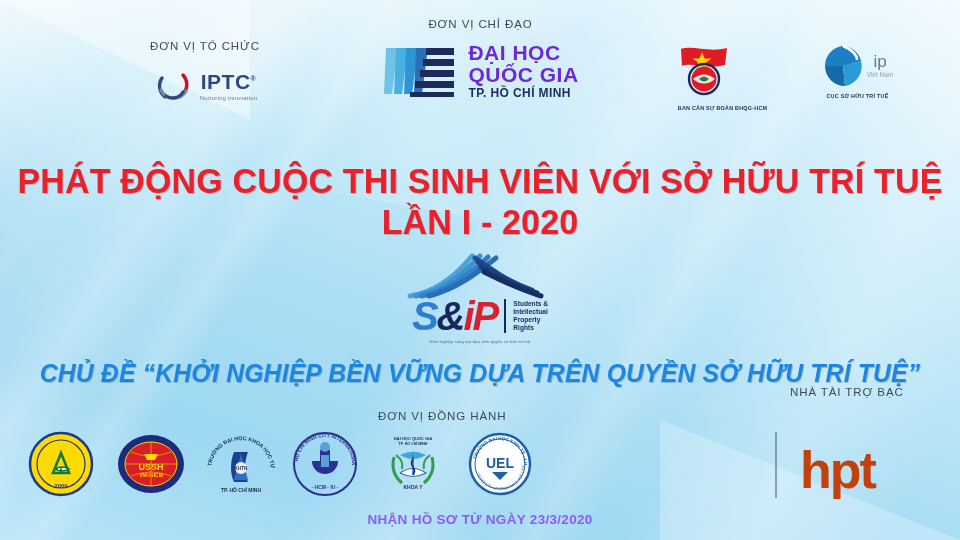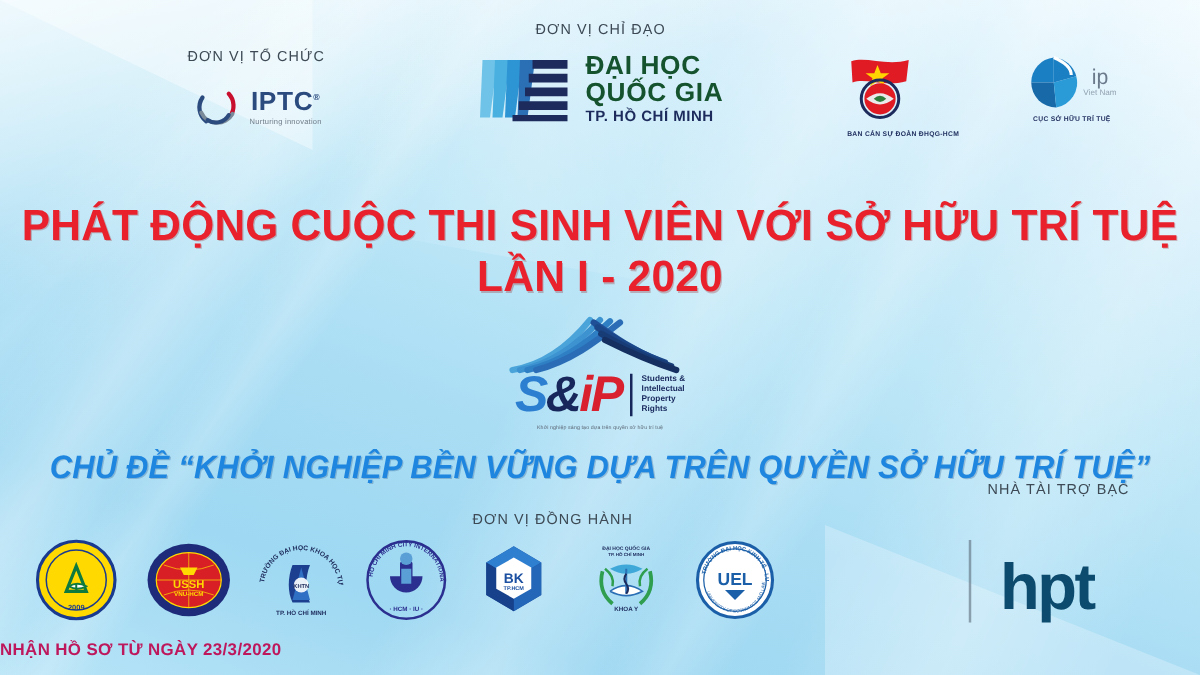--- a/index.html
+++ b/index.html
@@ -49,21 +49,21 @@
 
   
   .itp { display:flex; align-items:center; gap:4px; }
   .itp-txt { line-height:1; }
   .itp-name { font-size:24px; font-weight:bold; font-style:italic; color:#1d3f73; letter-spacing:-.5px; }
   .itp-sub { font-size:4.5px; color:#6f7b88; letter-spacing:.3px; }
 
   
   .vnu { display:flex; align-items:center; justify-content:center; gap:8px; margin-top:10px; }
   .vnu-txt { text-align:left; line-height:1.02; }
-  .vnu-l1,.vnu-l2 { font-size:21px; font-weight:bold; color:#14532d; letter-spacing:.5px; }
+  .vnu-l1,.vnu-l2 { font-size:21px; font-weight:bold; color:#6d28d9; letter-spacing:.5px; }
   .vnu-l3 { font-size:12px; font-weight:bold; color:#1d2b5c; letter-spacing:.4px; margin-top:2px; }
 
   
   .coord-row { display:flex; justify-content:center; gap:40px; margin-top:8px; }
   .coord-item { width:95px; text-align:center; }
   .coord-cap { font-size:5.4px; font-weight:bold; color:#1d2b5c; letter-spacing:.25px; margin-top:4px; white-space:nowrap; }
 
   
   .title {
     position:absolute; left:0; right:0; top:160px; text-align:center;
@@ -89,24 +89,24 @@
   .saip-bar { width:2px; height:34px; background:#17275c; }
   .saip-tag { font-size:6.6px; font-weight:bold; color:#17275c; line-height:1.25; text-align:left; }
   .saip-foot { font-size:4.2px; color:#5a6775; text-align:center; margin-top:3px; letter-spacing:.1px; }
 
   
   .bot-label-left  { position:absolute; left:330px; top:410px;margin-left:48px; }
   .bot-label-right { position:absolute; left:790px; top:386px; }
   .partners { position:absolute; left:28px; top:430px; display:flex; align-items:center; gap:14px; }
   .p-item { width:74px; text-align:center; }
   .divider { position:absolute; left:775px; top:432px; width:1.5px; height:66px; background:#5d6d7c; opacity:.6; }
-  .hpt { position:absolute; left:800px; top:440px; font-size:52px; font-weight:bold; color:#0c4a6e; letter-spacing:-2px; }
+  .hpt { position:absolute; left:800px; top:440px; font-size:52px; font-weight:bold; color:#c2410c; letter-spacing:-2px; }
   .footer {
-    position:absolute; left:0; right:0; top:512px; text-align:left;
-    font-size:13.5px; font-weight:bold; color:#be185d; letter-spacing:.3px;
+    position:absolute; left:0; right:0; top:512px; text-align:center;
+    font-size:13.5px; font-weight:bold; color:#8b5cf6; letter-spacing:.3px;
   }
   svg { display:block; }
 </style>
 </head>
 <body>
 
 <div class="beams">
   <div class="tri t1"></div>
     <div class="tri t2"></div>
   <div class="beam b1"></div>
@@ -290,31 +290,20 @@
           <textPath href="#arciu" startOffset="3%">HO CHI MINH CITY INTERNATIONAL UNIV</textPath>
         </text>
         <path d="M20 30 a13 13 0 0 0 26 0 z" fill="#2b2f8f"></path>
         <rect x="28" y="18" width="10" height="16" rx="2" fill="#2b2f8f"></rect>
         <circle cx="33" cy="16" r="5" fill="#5a9fd6"></circle>
         <rect x="29" y="24" width="8" height="12" fill="#5a9fd6"></rect>
         <text x="33" y="58" font-size="5" fill="#2b2f8f" text-anchor="middle" font-weight="bold" font-family="Liberation Sans, sans-serif">· HCM · IU ·</text>
       </svg>
     </div>
 
-    <div class="p-item">
-      <svg width="62" height="62" viewBox="0 0 62 62">
-        <polygon points="31,4 53,17 53,43 31,56 9,43 9,17" fill="#1b4fa0"></polygon>
-        <polygon points="31,4 53,17 31,30 9,17" fill="#2f7fd0"></polygon>
-        <polygon points="31,30 53,17 53,43 31,56" fill="#2466b8"></polygon>
-        <polygon points="31,30 9,17 9,43 31,56" fill="#17418a"></polygon>
-        <polygon points="31,13 45,21 45,38 31,46 17,38 17,21" fill="#ffffff"></polygon>
-        <text x="31" y="33" font-size="11" fill="#1b4fa0" text-anchor="middle" font-weight="bold" font-family="Liberation Sans, sans-serif">BK</text>
-        <text x="31" y="39" font-size="4.4" fill="#1b4fa0" text-anchor="middle" font-weight="bold" font-family="Liberation Sans, sans-serif">TP.HCM</text>
-      </svg>
-    </div>
 
     <div class="p-item">
       <svg width="66" height="66" viewBox="0 0 66 66">
         <text x="33" y="9" font-size="4" fill="#1d2b5c" text-anchor="middle" font-weight="bold" font-family="Liberation Sans, sans-serif">ĐẠI HỌC QUỐC GIA</text>
         <text x="33" y="14" font-size="3.6" fill="#1d2b5c" text-anchor="middle" font-weight="bold" font-family="Liberation Sans, sans-serif">TP. HỒ CHÍ MINH</text>
         <path d="M14 26 q-4 16 8 26" fill="none" stroke="#2f9e4f" stroke-width="3"></path>
         <path d="M52 26 q4 16 -8 26" fill="none" stroke="#2f9e4f" stroke-width="3"></path>
         <path d="M16 24 q8 6 6 14 M50 24 q-8 6 -6 14" fill="none" stroke="#2f9e4f" stroke-width="2"></path>
         <path d="M20 24 q13 -7 26 0 q-13 8 -26 0" fill="#3fa8d8"></path>
         <path d="M20 42 q13 -9 26 0 q-13 7 -26 0" fill="#ffffff" stroke="#2b6fb5" stroke-width="1.2"></path>

